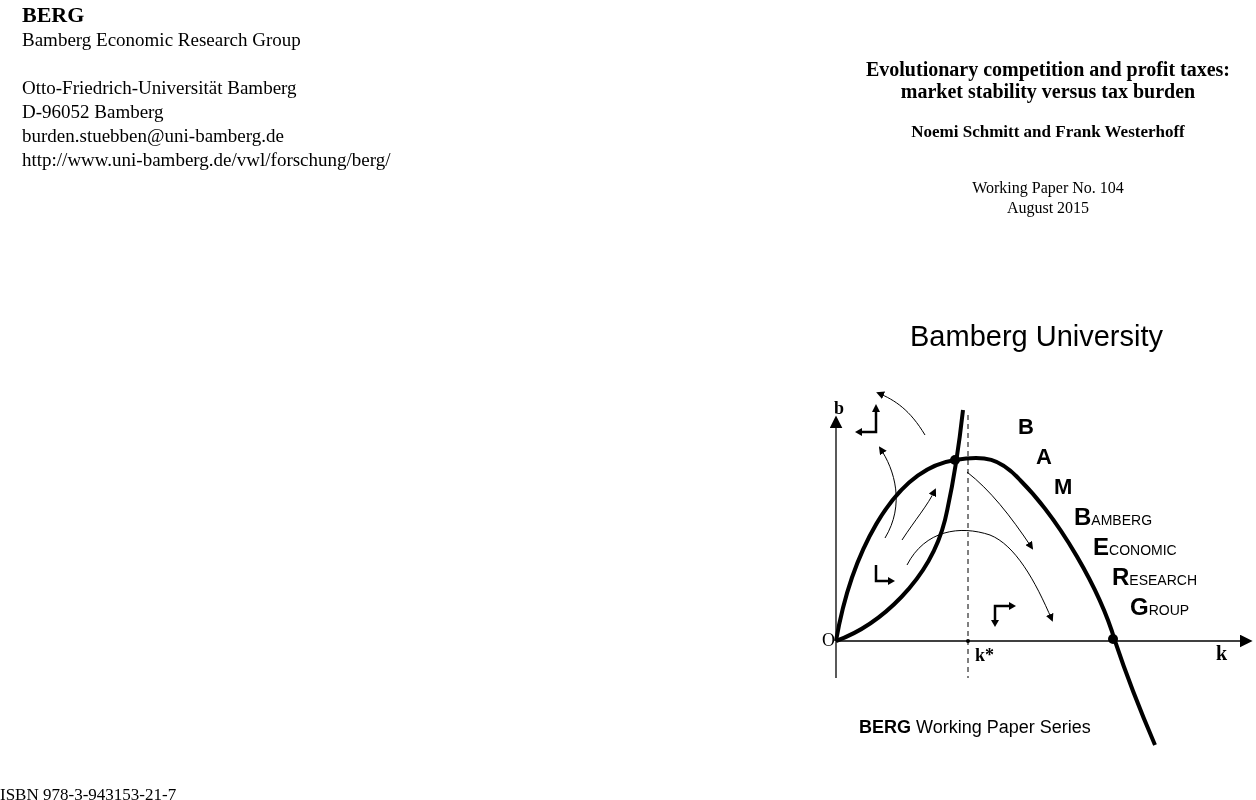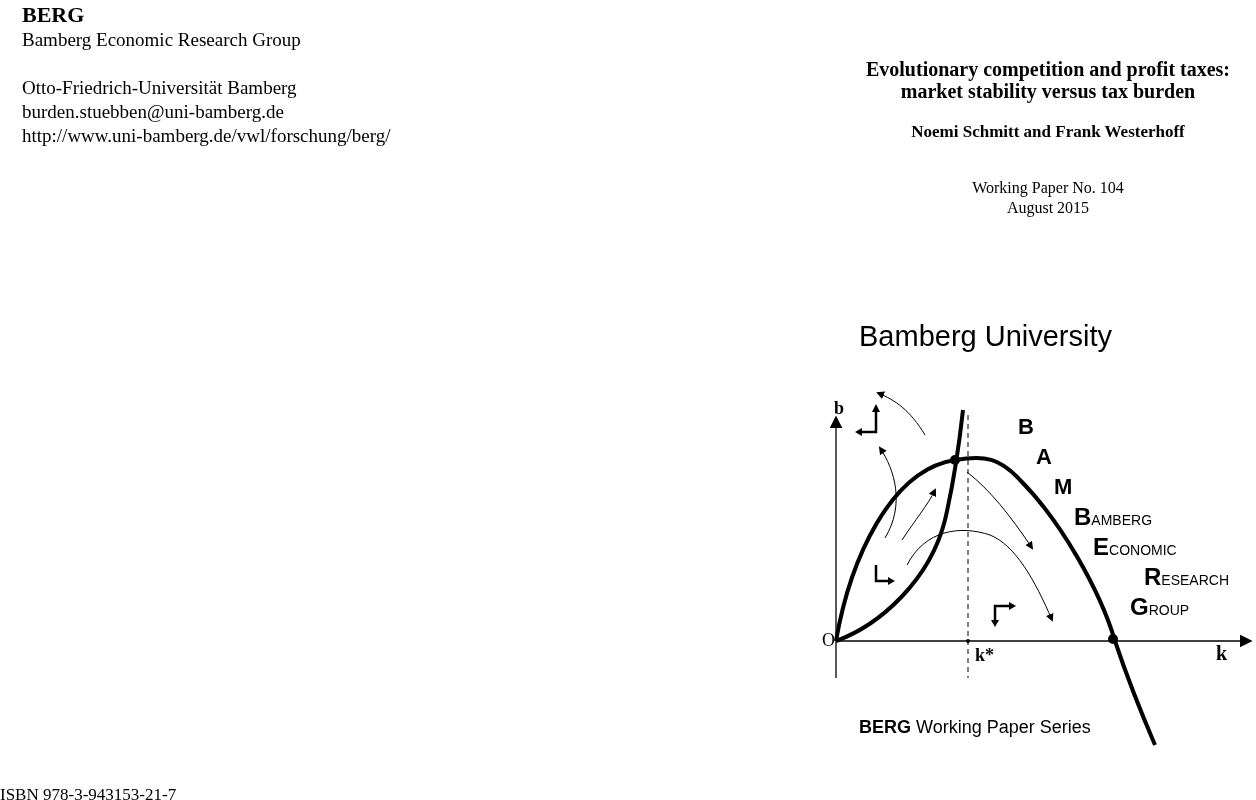--- a/index.html
+++ b/index.html
@@ -7,37 +7,38 @@
     .serif { font-family: "Liberation Serif", "DejaVu Serif", serif; }
     .sans { font-family: "Liberation Sans", "DejaVu Sans", sans-serif; }
     .abs { position: absolute; }
     #left-block { left: 22px; top: 2px; font-size: 19px; line-height: 24px; }
     #left-block .berg { font-weight: bold; font-size: 22px; line-height: 26px; }
     #left-block .gap { height: 24px; }
     #title-block { left: 800px; width: 496px; top: 58px; text-align: center; }
     #title-block .title { font-weight: bold; font-size: 20px; line-height: 22px; }
     #title-block .authors { font-weight: bold; font-size: 17px; margin-top: 20px; }
     #title-block .wp { font-size: 16px; line-height: 20px; margin-top: 36px; }
-    #uni { left: 859px; top: 320px; font-size: 29px; }
+    #uni { left: 910px; top: 320px; font-size: 29px; }
     #series { left: 859px; top: 717px; font-size: 18px; text-align: right; }
     #series b { font-weight: bold; }
     #isbn { left: 0px; top: 778px; font-size: 17px; margin-top: 7px; }
     #logo-svg { position: absolute; left: 0; top: 0; }
     .bamletter { font-weight: bold; font-size: 22px; }
     .smallcaps-big { font-size: 24px; font-weight: bold; }
     .smallcaps-small { font-size: 14px; }
   </style>
 </head>
 <body>
 
 <div id="left-block" class="abs serif">
   <div class="berg">BERG</div>
   <div>Bamberg Economic Research Group</div>
   <div class="gap"></div>
   <div>Otto-Friedrich-Universität Bamberg</div>
+  <div>D-96052 Bamberg</div>
   <div>burden.stuebben@uni-bamberg.de</div>
   <div>http://www.uni-bamberg.de/vwl/forschung/berg/</div>
 </div>
 
 <div id="title-block" class="abs serif">
   <div class="title">Evolutionary competition and profit taxes:</div>
   <div class="title">market stability versus tax burden</div>
   <div class="authors">Noemi Schmitt and Frank Westerhoff</div>
   <div class="wp">Working Paper No. 104</div>
   <div class="wp" style="margin-top:0">August 2015</div>
@@ -88,18 +89,18 @@
 <div class="abs serif" style="left:822px;top:630px;font-size:18px;">O</div>
 <div class="abs serif" style="left:975px;top:645px;font-size:18px;font-weight:bold;">k*</div>
 <div class="abs serif" style="left:1216px;top:642px;font-size:20px;font-weight:bold;">k</div>
 
 <div class="abs sans bamletter" style="left:1018px;top:414px;">B</div>
 <div class="abs sans bamletter" style="left:1036px;top:444px;">A</div>
 <div class="abs sans bamletter" style="left:1054px;top:474px;">M</div>
 
 <div class="abs sans" style="left:1074px;top:503px;"><span class="smallcaps-big">B</span><span class="smallcaps-small">AMBERG</span></div>
 <div class="abs sans" style="left:1093px;top:533px;"><span class="smallcaps-big">E</span><span class="smallcaps-small">CONOMIC</span></div>
-<div class="abs sans" style="left:1144px;top:563px;"><span class="smallcaps-big">R</span><span class="smallcaps-small">ESEARCH</span></div>
+<div class="abs sans" style="left:1112px;top:563px;"><span class="smallcaps-big">R</span><span class="smallcaps-small">ESEARCH</span></div>
 <div class="abs sans" style="left:1130px;top:593px;"><span class="smallcaps-big">G</span><span class="smallcaps-small">ROUP</span></div>
 
 <div id="series" class="abs sans"><b>BERG</b><span> Working Paper Series</span></div>
 
 <div id="isbn" class="abs serif">ISBN 978-3-943153-21-7</div>
 
 </body></html>

